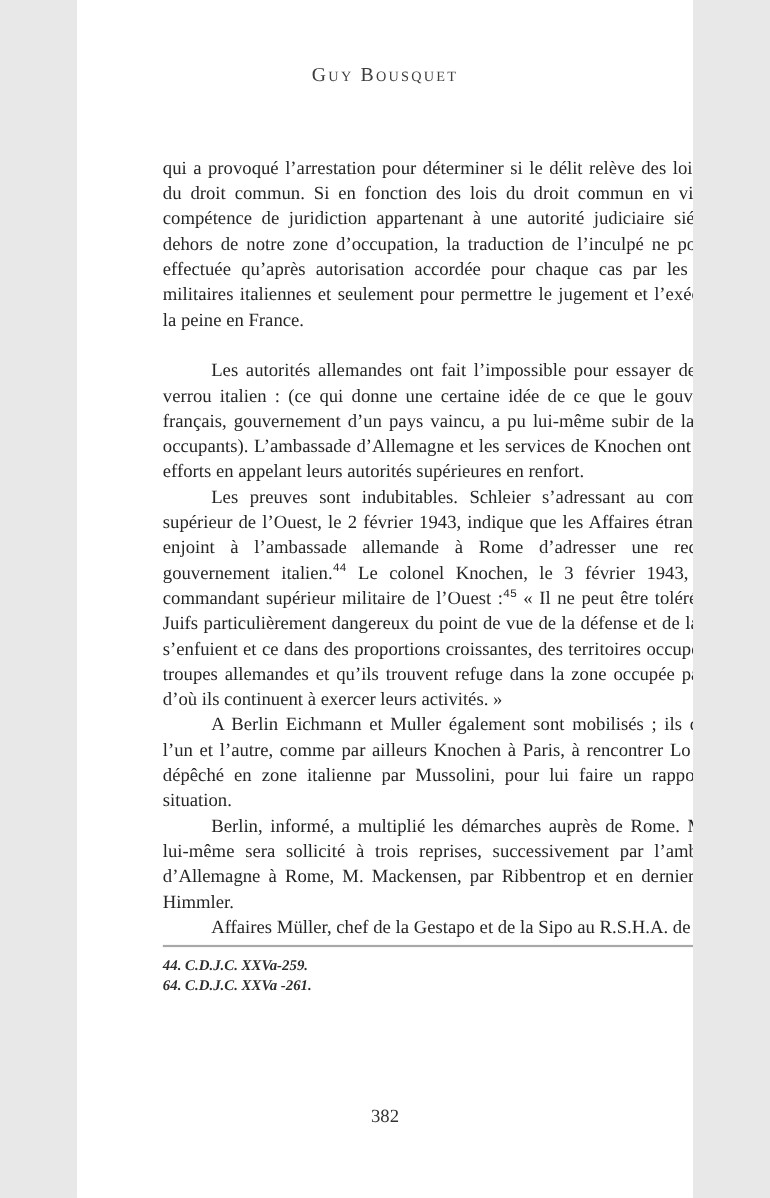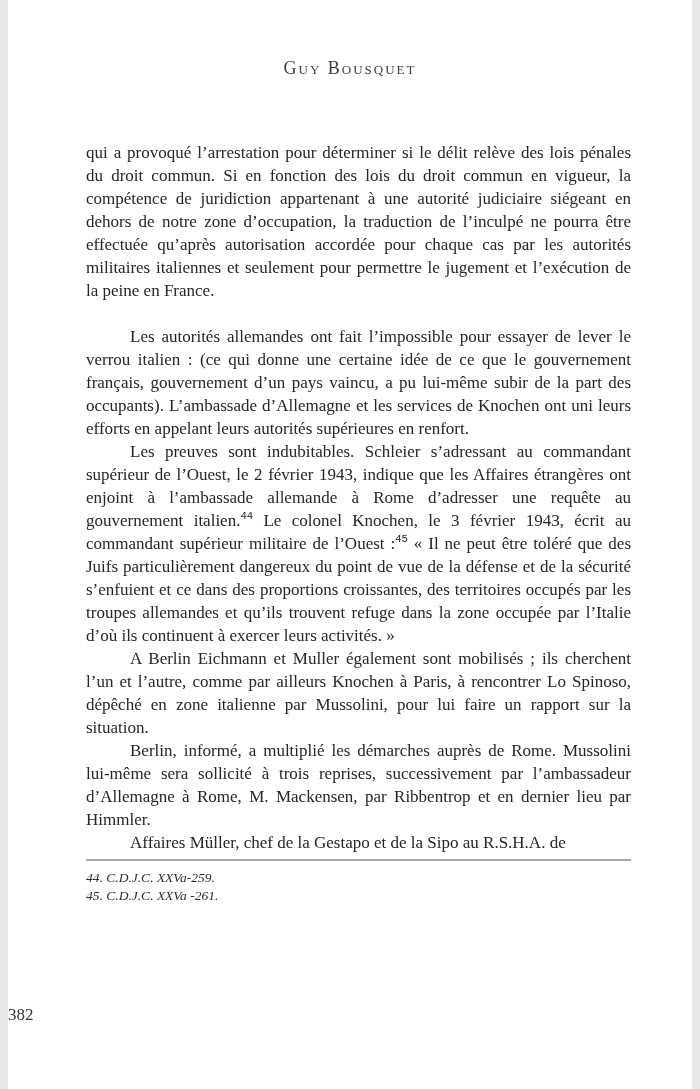--- a/index.html
+++ b/index.html
@@ -2,21 +2,21 @@
 <html><head>
 <meta charset="utf-8">
 <style>
   html, body {
     margin: 0;
     padding: 0;
     background: #e8e8e8;
   }
   .page {
     position: relative;
-    width: 684px;
+    width: 560px;
     height: 1089px;
     margin: 0 auto;
     background: #ffffff;
     overflow: hidden;
     font-family: "Liberation Serif", "DejaVu Serif", serif;
     color: #262626;
   }
   .running-header {
     position: absolute;
     top: 58px;
@@ -50,33 +50,34 @@
     font-family: Liberation Mono, monospace;
   }
   .footnote-sep {
     margin-top: 5px;
     border: none;
     border-top: 2px solid #a8a8a8;
     width: 100%;
   }
   .footnotes {
     margin-top: 0;
+    font-weight: bold;
   }
   .footnote {
     font-style: italic;
     font-size: 13.5px;
     line-height: 18px;
     color: #2e2e2e;
   }
   .page-number {
     position: absolute;
     top: 1005px;
     left: 0;
     width: 100%;
-    text-align: left;
+    text-align: center;
     font-size: 17px;
     color: #333333;
   }
 </style>
 </head>
 <body>
 
 <div class="page">
 
   <div class="running-header">Guy Bousquet</div>
@@ -86,19 +87,19 @@
         <p class="para"><span>qui a provoqué l’arrestation pour déterminer si le délit relève des lois pénales du droit commun. Si en fonction des lois du droit commun en vigueur, la compétence de juridiction appartenant à une autorité judiciaire siégeant en dehors de notre zone d’occupation, la traduction de l’inculpé ne pourra être effectuée qu’après autorisation accordée pour chaque cas par les autorités militaires italiennes et seulement pour permettre le jugement et l’exécution de la peine en France.</span></p>
         <p class="para indent gap-before"><span>Les autorités allemandes ont fait l’impossible pour essayer de lever le verrou italien : (ce qui donne une certaine idée de ce que le gouvernement français, gouvernement d’un pays vaincu, a pu lui-même subir de la part des occupants). L’ambassade d’Allemagne et les services de Knochen ont uni leurs efforts en appelant leurs autorités supérieures en renfort.</span></p>
         <p class="para indent"><span>Les preuves sont indubitables. Schleier s’adressant au commandant supérieur de l’Ouest, le 2 février 1943, indique que les Affaires étrangères ont enjoint à l’ambassade allemande à Rome d’adresser une requête au gouvernement italien.</span><sup>44</sup><span> Le colonel Knochen, le 3 février 1943, écrit au commandant supérieur militaire de l’Ouest :</span><sup>45</sup><span> « Il ne peut être toléré que des Juifs particulièrement dangereux du point de vue de la défense et de la sécurité s’enfuient et ce dans des proportions croissantes, des territoires occupés par les troupes allemandes et qu’ils trouvent refuge dans la zone occupée par l’Italie d’où ils continuent à exercer leurs activités. »</span></p>
         <p class="para indent"><span>A Berlin Eichmann et Muller également sont mobilisés ; ils cherchent l’un et l’autre, comme par ailleurs Knochen à Paris, à rencontrer Lo Spinoso, dépêché en zone italienne par Mussolini, pour lui faire un rapport sur la situation.</span></p>
         <p class="para indent"><span>Berlin, informé, a multiplié les démarches auprès de Rome. Mussolini lui-même sera sollicité à trois reprises, successivement par l’ambassadeur d’Allemagne à Rome, M. Mackensen, par Ribbentrop et en dernier lieu par Himmler.</span></p>
         <p class="para indent"><span>Affaires Müller, chef de la Gestapo et de la Sipo au R.S.H.A. de</span></p>
       </div>
     <hr class="footnote-sep">
     <div class="footnotes">
         <div class="footnote">44. C.D.J.C. XXVa-259.</div>
-        <div class="footnote">45. C.D.J.C. XXVa -261.</div>
+        <div class="footnote">64. C.D.J.C. XXVa -261.</div>
       </div>
   </div>
 
   <div class="page-number">382</div>
 
 </div>
 
 </body></html>

